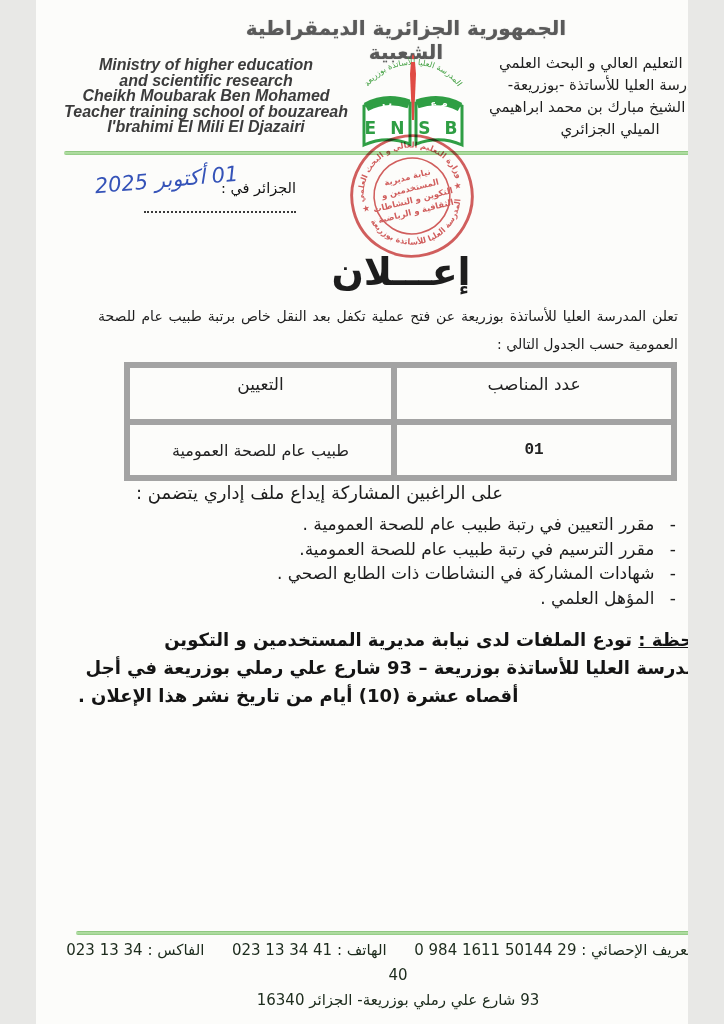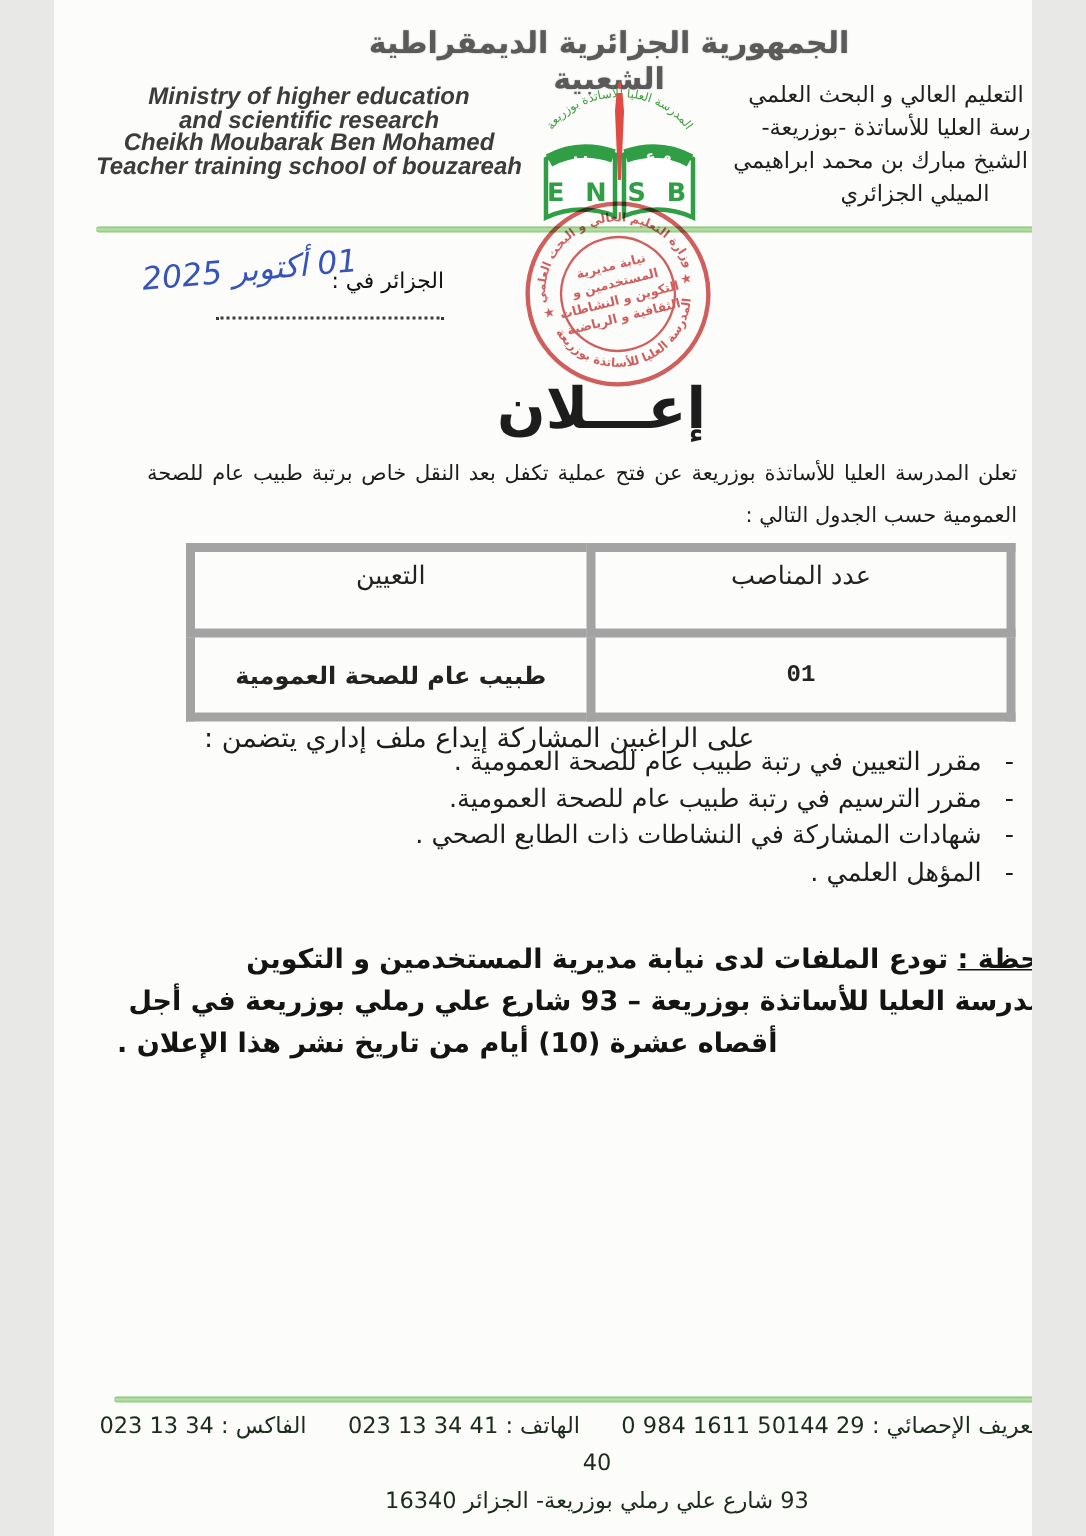--- a/index.html
+++ b/index.html
@@ -64,28 +64,28 @@
   }
   
   .positions-table{
     position:absolute; left:88px; top:362px; width:553px;
     border-collapse:collapse; direction:rtl;
   }
   .positions-table td{ border:6px solid #a3a3a3; text-align:center; }
   .positions-table .hdr{ height:44px; vertical-align:top; padding-top:6px; font-size:17px; }
   .positions-table .cell{ height:48px; vertical-align:middle; font-size:16px; }
   .cell-count{ font-family:Liberation Mono, monospace; font-size:16px; font-weight:bold; }
-  .cell-appointment{ font-weight:bold; font-size:15.5px; }
+  .cell-appointment{ font-weight:normal; font-size:15.5px; }
   
   .req-intro{
     position:absolute; left:100px; top:482px; width:540px;
     direction:rtl; text-align:left; font-size:18px; color:#1d1d1d;
   }
   .req-list{
-    position:absolute; left:105px; top:496px; width:535px;
+    position:absolute; left:105px; top:512px; width:535px;
     direction:rtl; text-align:right; font-size:17px; line-height:24.5px; color:#1d1d1d;
   }
   .req-item .dash{ margin-left:10px; }
   
   .note{
     position:absolute; left:42px; top:626px; width:640px;
     direction:rtl; font-size:18px; font-weight:bold;
     line-height:28px; color:#141414;
   }
   .note-l1,.note-l2{ text-align:right; }
@@ -105,20 +105,21 @@
 
 <div class="page">
 
   <div class="republic-title">الجمهورية الجزائرية الديمقراطية الشعبية</div>
 
   <div class="ministry-en">
     <div>Ministry of higher education</div>
     <div>and scientific research</div>
     <div>Cheikh Moubarak Ben Mohamed</div>
     <div>Teacher training school of bouzareah</div>
+    <div>I'brahimi El Mili El Djazairi</div>
   </div>
 
   <div class="ministry-ar">
     <div>وزارة التعليم العالي و البحث العلمي</div>
     <div>المدرسة العليا للأساتذة -بوزريعة-</div>
     <div>العلامة الشيخ مبارك بن محمد ابراهيمي</div>
     <div>الميلي الجزائري</div>
   </div>
 
   <svg class="logo" viewBox="0 0 114 116">

